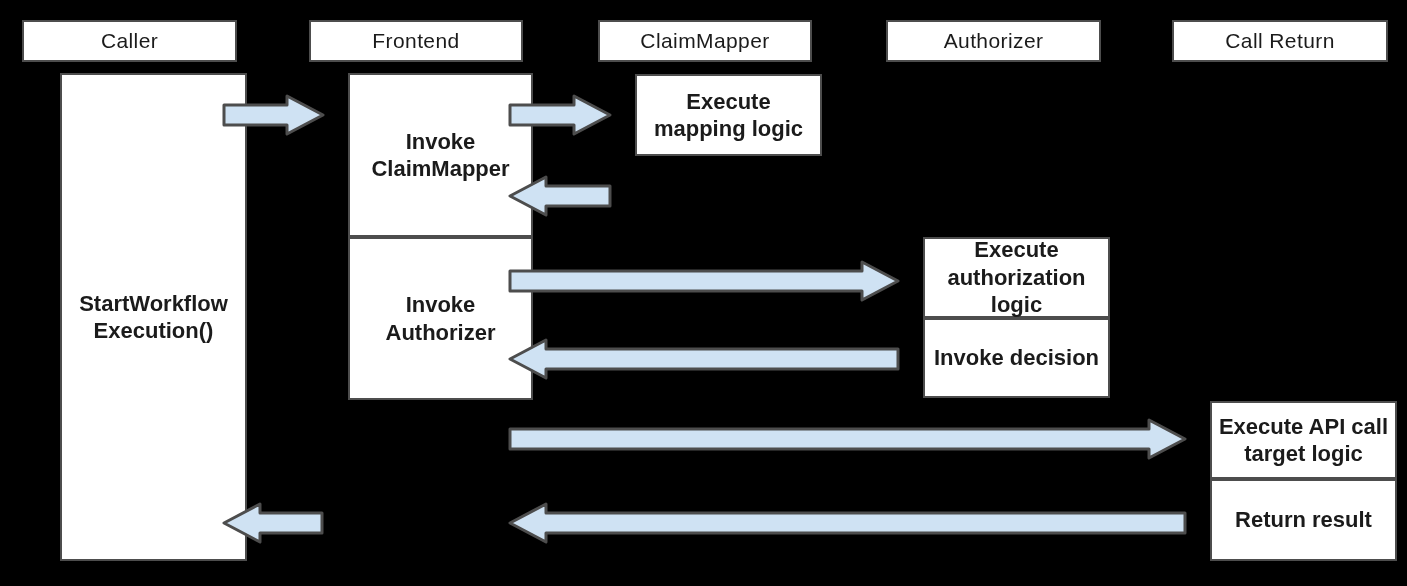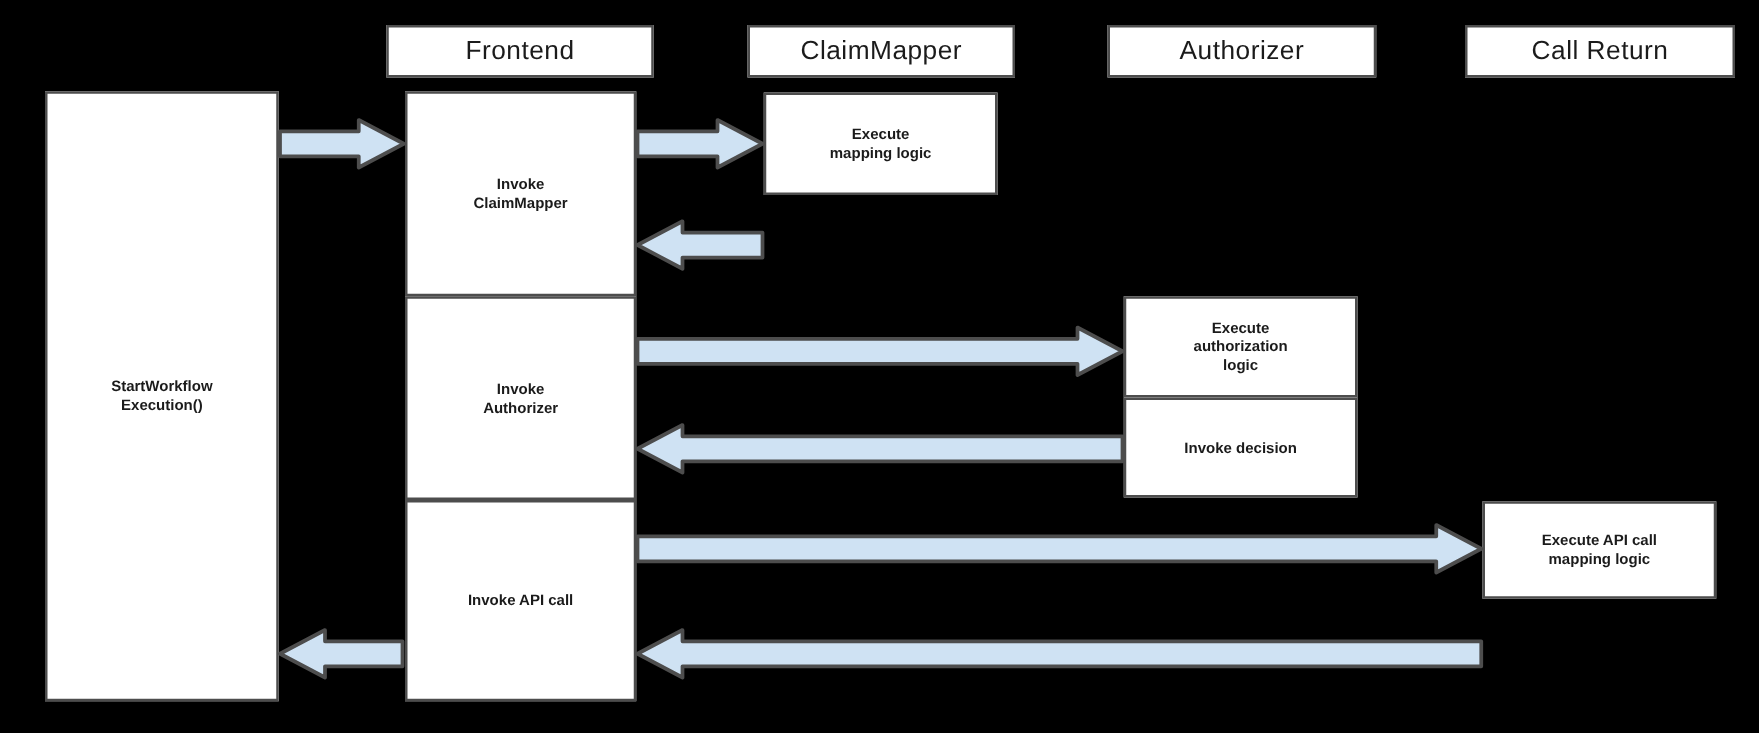--- a/index.html
+++ b/index.html
@@ -27,62 +27,64 @@
   }
   .bx {
     position: absolute;
     background: var(--box-fill, #ffffff);
     border: 2px solid var(--box-border, #4d4d4d);
     box-sizing: border-box;
     display: flex;
     align-items: center;
     justify-content: center;
     text-align: center;
-    font-size: 12px;
+    font-size: 22px;
     font-weight: 700;
     line-height: 1.25;
     color: var(--text, #111111);
     white-space: pre-line;
+    margin-left: 24px;
   }
   #arrow-layer {
     position: absolute;
     left: 0; top: 0;
     width: 1407px; height: 586px;
     pointer-events: none;
   }
 </style>
 </head>
 <body>
 
 <div class="stage">
 
+  <div class="hdr" style="left:22px;  top:20px; width:215px;">Caller</div>
   <div class="hdr" style="left:309px; top:20px; width:214px;">Frontend</div>
   <div class="hdr" style="left:598px; top:20px; width:214px;">ClaimMapper</div>
   <div class="hdr" style="left:886px; top:20px; width:215px;">Authorizer</div>
   <div class="hdr" style="left:1172px;top:20px; width:216px;">Call Return</div>
 
   <div class="bx" style="left:36px; top:73px; width:187px; height:488px;text-align:center;">StartWorkflow
 Execution()</div>
 
   <div class="bx" style="left:324px; top:73px;  width:185px; height:164px;">Invoke
 ClaimMapper</div>
   <div class="bx" style="left:324px; top:237px; width:185px; height:163px;">Invoke
 Authorizer</div>
-  <div class="bx" style="left:324px; top:400px; width:185px; height:161px;">Invoke API call</div>
 
   <div class="bx" style="left:611px; top:74px;  width:187px; height:82px;">Execute
 mapping logic</div>
 
   <div class="bx" style="left:899px; top:237px; width:187px; height:81px;">Execute
 authorization
 logic</div>
   <div class="bx" style="left:899px; top:318px; width:187px; height:80px;">Invoke decision</div>
 
   <div class="bx" style="left:1186px; top:401px; width:187px; height:78px;">Execute API call
-mapping logic</div>
+target logic</div>
+  <div class="bx" style="left:1186px; top:479px; width:187px; height:82px;">Return result</div>
 
   <svg id="arrow-layer" viewBox="0 0 1407 586" xmlns="http://www.w3.org/2000/svg">
       <polygon points="224,105 287,105 287,96 323,115 287,134 287,125 224,125" fill="#cfe2f3" stroke="#4d4d4d" stroke-width="3" stroke-linejoin="round"></polygon>
       <polygon points="510,105 574,105 574,96 610,115 574,134 574,125 510,125" fill="#cfe2f3" stroke="#4d4d4d" stroke-width="3" stroke-linejoin="round"></polygon>
       <polygon points="610,186 546,186 546,177 510,196 546,215 546,206 610,206" fill="#cfe2f3" stroke="#4d4d4d" stroke-width="3" stroke-linejoin="round"></polygon>
       <polygon points="510,271 862,271 862,262 898,281 862,300 862,291 510,291" fill="#cfe2f3" stroke="#4d4d4d" stroke-width="3" stroke-linejoin="round"></polygon>
       <polygon points="898,349 546,349 546,340 510,359 546,378 546,369 898,369" fill="#cfe2f3" stroke="#4d4d4d" stroke-width="3" stroke-linejoin="round"></polygon>
       <polygon points="510,429 1149,429 1149,420 1185,439 1149,458 1149,449 510,449" fill="#cfe2f3" stroke="#4d4d4d" stroke-width="3" stroke-linejoin="round"></polygon>
       <polygon points="1185,513 546,513 546,504 510,523 546,542 546,533 1185,533" fill="#cfe2f3" stroke="#4d4d4d" stroke-width="3" stroke-linejoin="round"></polygon>
       <polygon points="322,513 260,513 260,504 224,523 260,542 260,533 322,533" fill="#cfe2f3" stroke="#4d4d4d" stroke-width="3" stroke-linejoin="round"></polygon>

